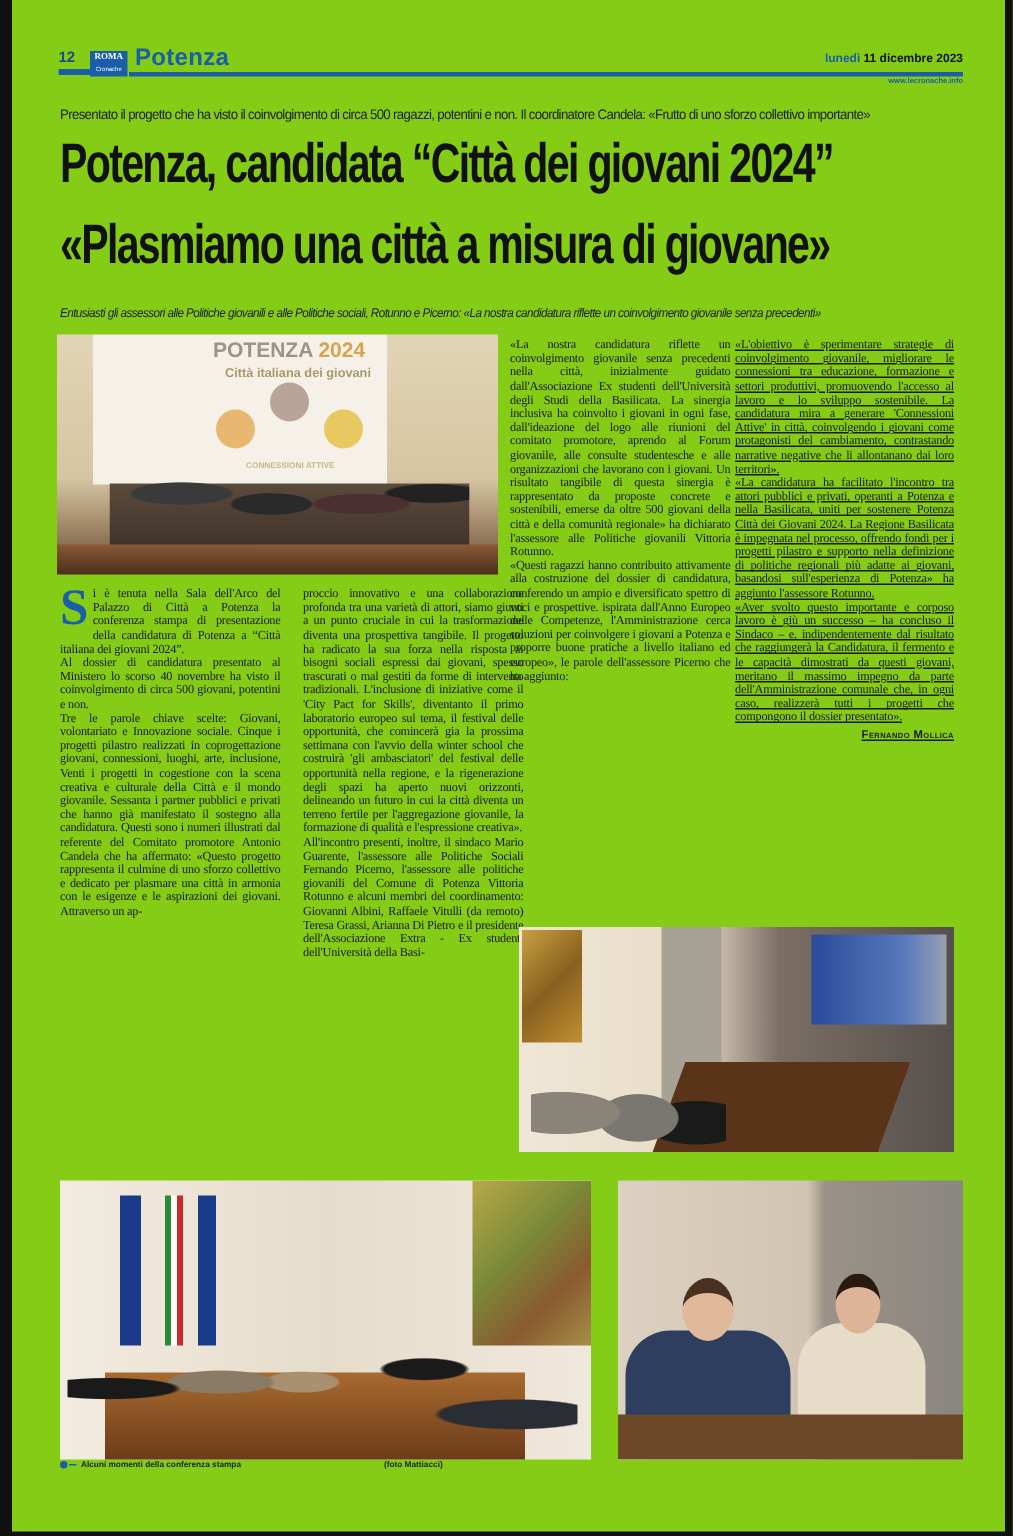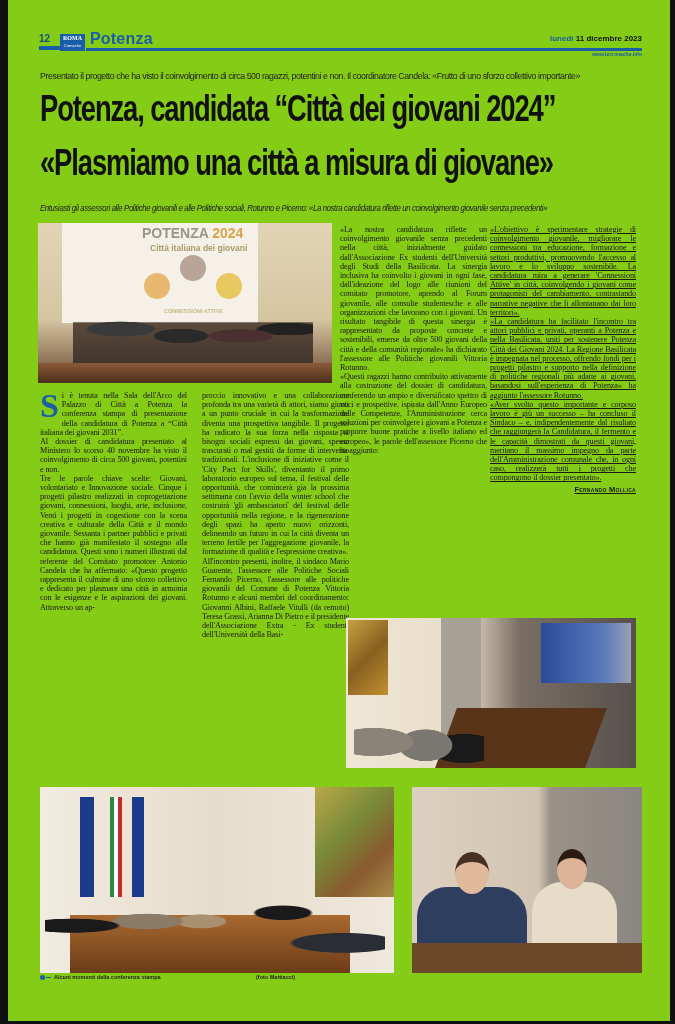--- a/index.html
+++ b/index.html
@@ -120,21 +120,21 @@
       <div class="c" style="left:118px;top:32px;background:#b8a498;"></div>
       <div class="c" style="left:154px;top:50px;background:#e8c860;"></div>
       <div class="st3">CONNESSIONI ATTIVE</div>
     </div>
     <div class="people"></div>
     <div class="table"></div>
   </div>
 
   <div class="col c1">
     <span class="dropcap">S</span>
-    <p>i è tenuta nella Sala dell'Arco del Palazzo di Città a Potenza la conferenza stampa di presentazione della candidatura di Potenza a “Città italiana dei giovani 2031”.</p>
+    <p>i è tenuta nella Sala dell'Arco del Palazzo di Città a Potenza la conferenza stampa di presentazione della candidatura di Potenza a “Città italiana dei giovani 2024”.</p>
     <p>Al dossier di candidatura presentato al Ministero lo scorso 40 novembre ha visto il coinvolgimento di circa 500 giovani, potentini e non.</p>
     <p>Tre le parole chiave scelte: Giovani, volontariato e Innovazione sociale. Cinque i progetti pilastro realizzati in coprogettazione giovani, connessioni, luoghi, arte, inclusione, Venti i progetti in cogestione con la scena creativa e culturale della Città e il mondo giovanile. Sessanta i partner pubblici e privati che hanno già manifestato il sostegno alla candidatura. Questi sono i numeri illustrati dal referente del Comitato promotore Antonio Candela che ha affermato: «Questo progetto rappresenta il culmine di uno sforzo collettivo e dedicato per plasmare una città in armonia con le esigenze e le aspirazioni dei giovani. Attraverso un ap-</p>
   </div>
 
   <div class="col c2">
     <p>proccio innovativo e una collaborazione profonda tra una varietà di attori, siamo giunti a un punto cruciale in cui la trasformazione diventa una prospettiva tangibile. Il progetto ha radicato la sua forza nella risposta ai bisogni sociali espressi dai giovani, spesso trascurati o mal gestiti da forme di intervento tradizionali. L'inclusione di iniziative come il 'City Pact for Skills', diventanto il primo laboratorio europeo sul tema, il festival delle opportunità, che comincerà gia la prossima settimana con l'avvio della winter school che costruirà 'gli ambasciatori' del festival delle opportunità nella regione, e la rigenerazione degli spazi ha aperto nuovi orizzonti, delineando un futuro in cui la città diventa un terreno fertile per l'aggregazione giovanile, la formazione di qualità e l'espressione creativa».</p>
     <p>All'incontro presenti, inoltre, il sindaco Mario Guarente, l'assessore alle Politiche Sociali Fernando Picerno, l'assessore alle politiche giovanili del Comune di Potenza Vittoria Rotunno e alcuni membri del coordinamento: Giovanni Albini, Raffaele Vitulli (da remoto) Teresa Grassi, Arianna Di Pietro e il presidente dell'Associazione Extra - Ex studenti dell'Università della Basi-</p>
   </div>
 
   <div class="col c3">

